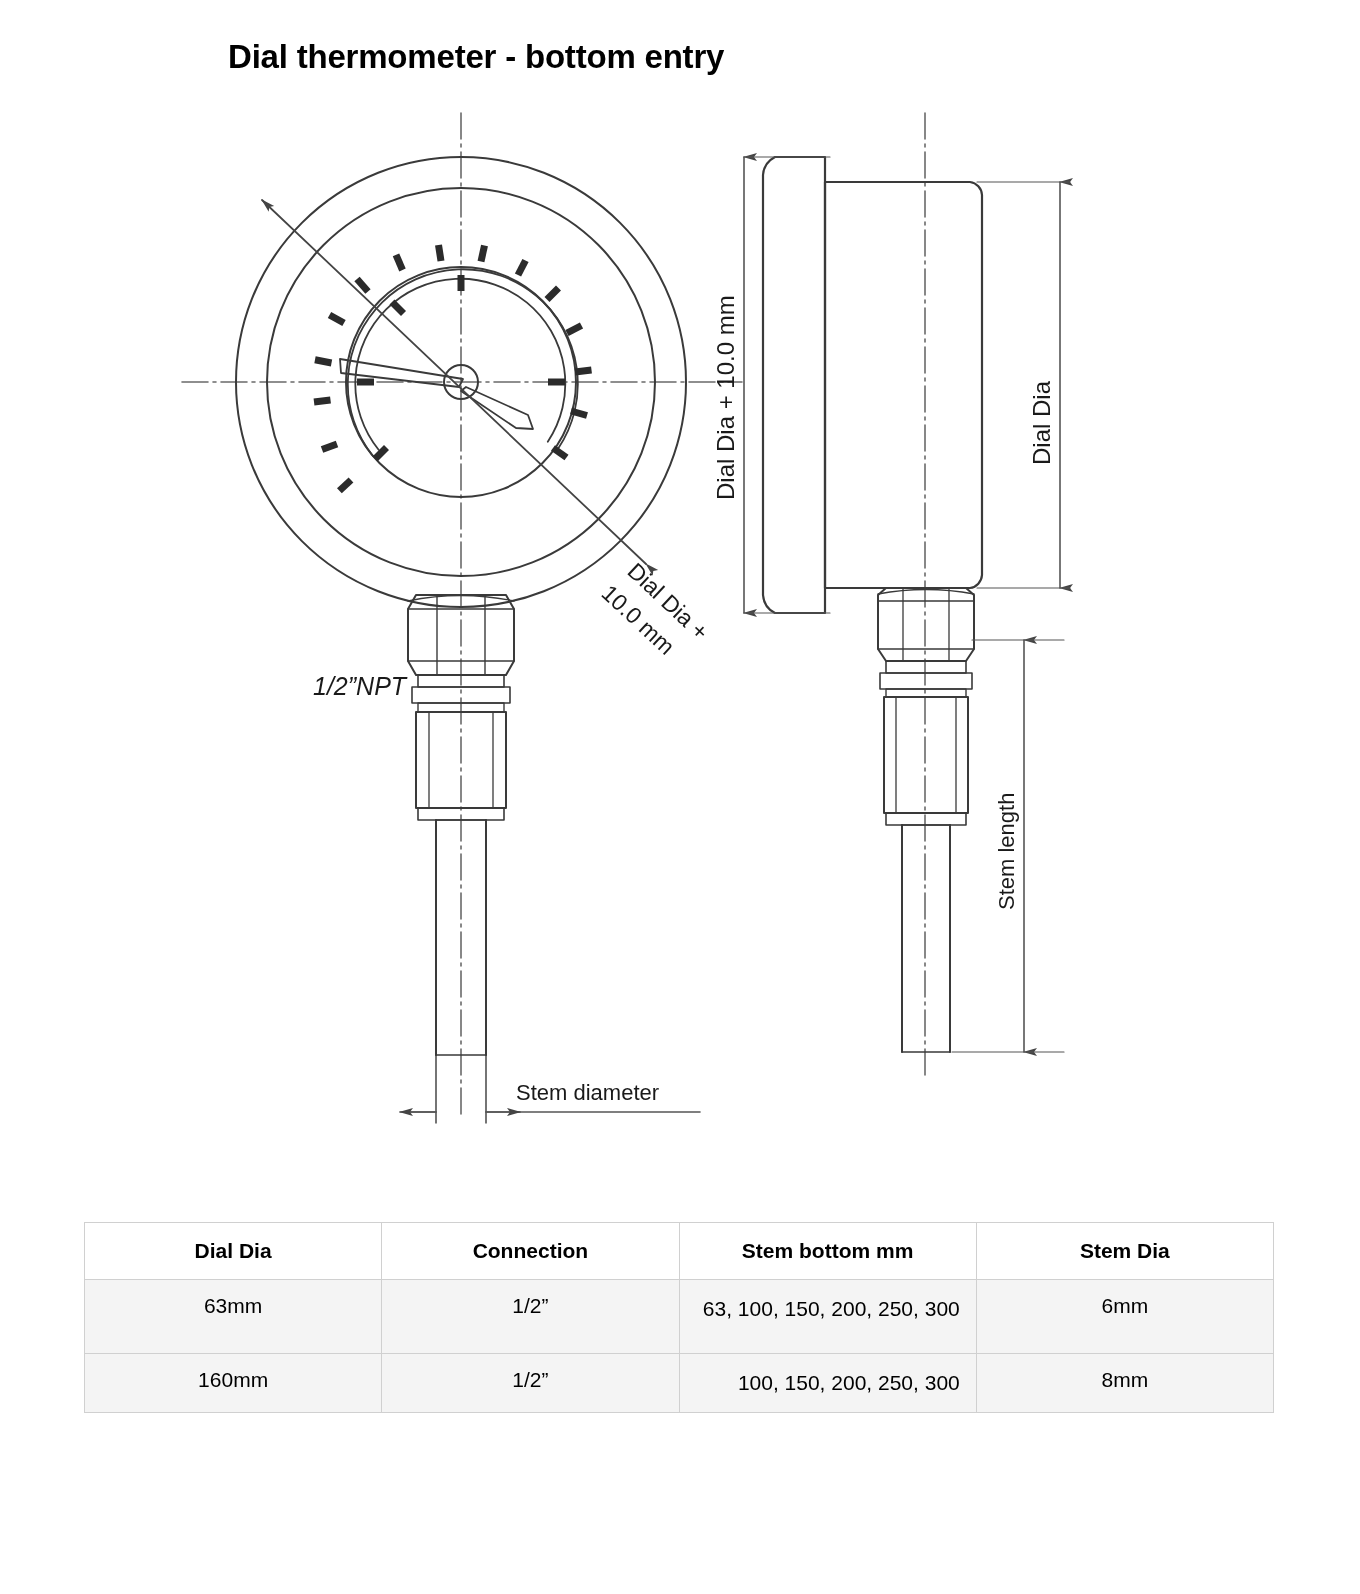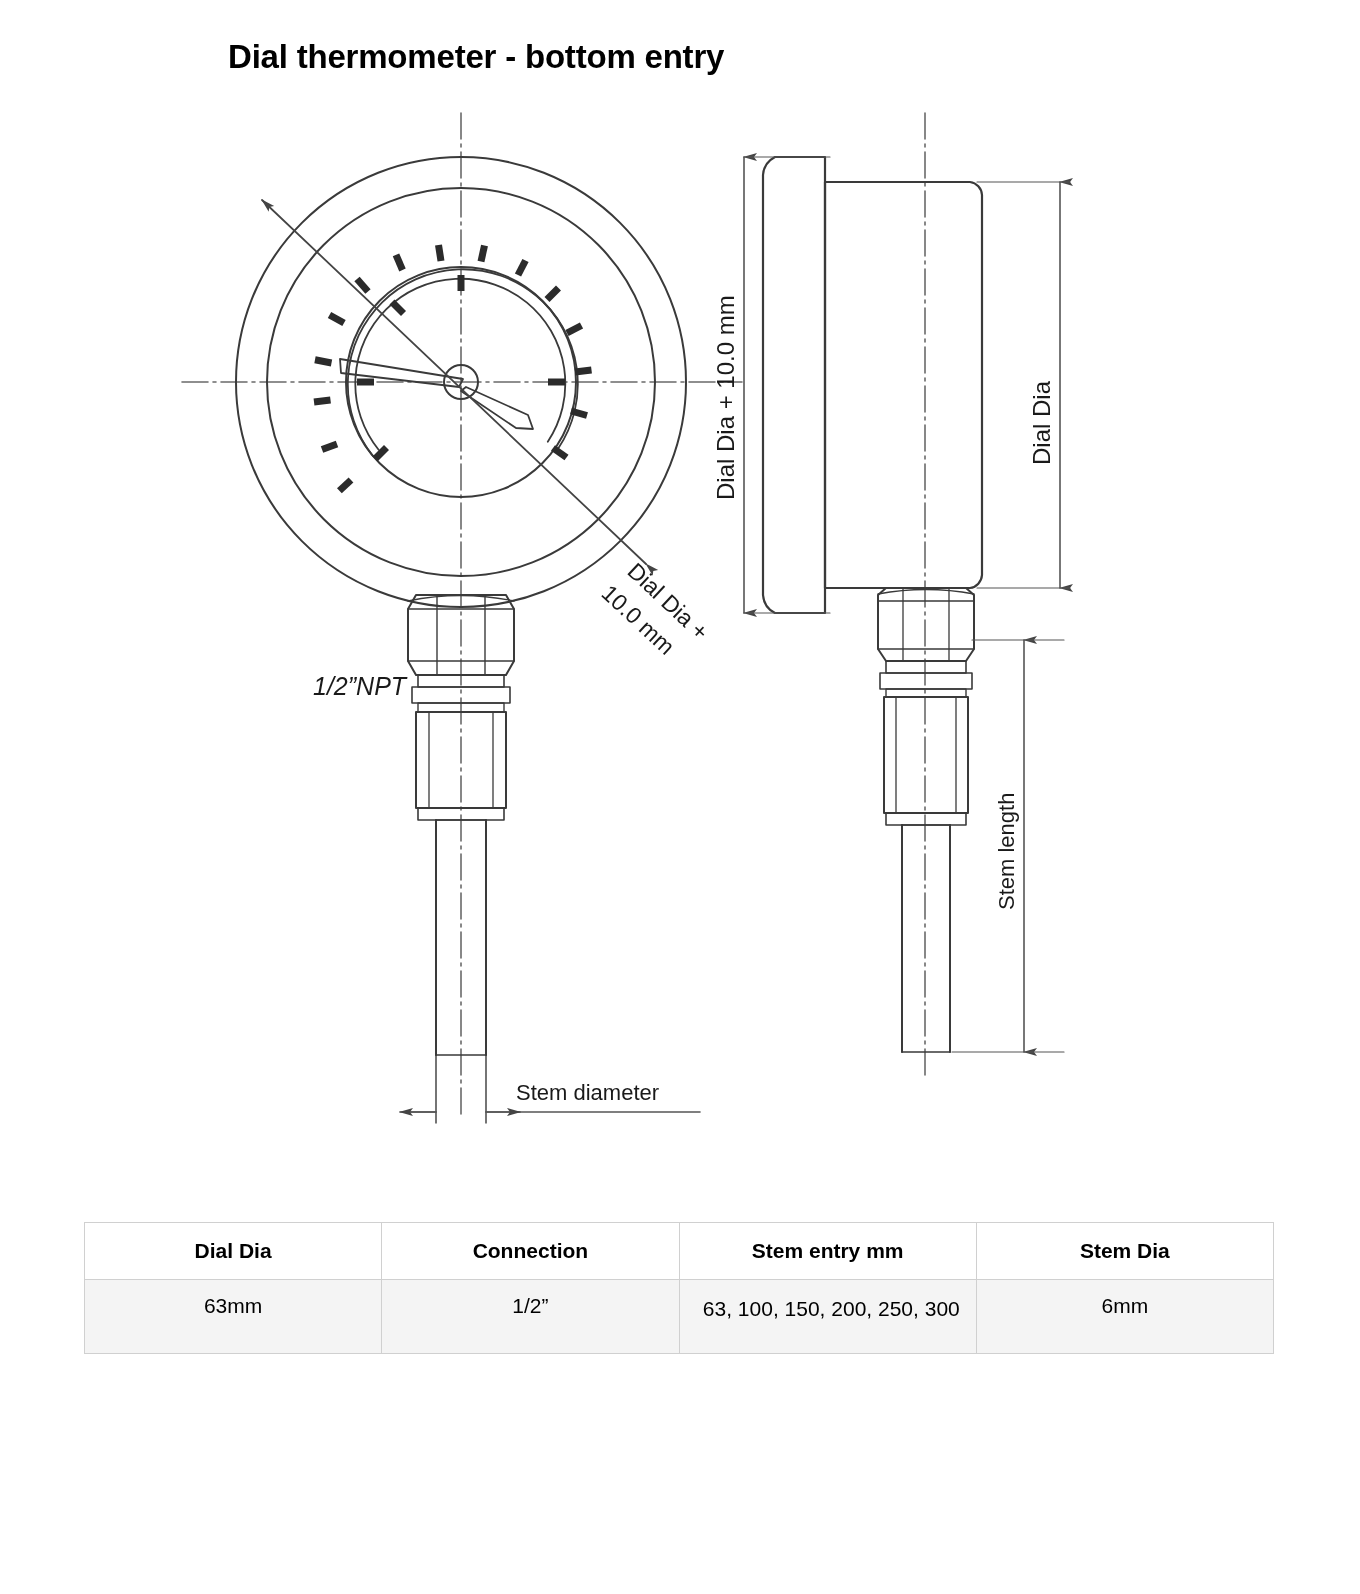--- a/index.html
+++ b/index.html
@@ -282,27 +282,33 @@
     <colgroup>
       <col class="c1">
         <col class="c2">
         <col class="c3">
         <col class="c4">
     </colgroup>
     <thead>
       <tr>
         <th>Dial Dia</th>
         <th>Connection</th>
-        <th>Stem entry mm</th>
+        <th>Stem bottom mm</th>
         <th>Stem Dia</th>
       </tr>
     </thead>
     <tbody>
       <tr class="shade tbl-row-h">
         <td class="c-center">63mm</td>
         <td class="c-center">1/2”</td>
         <td class="c-left">63, 100, 150, 200, 250, 300</td>
         <td class="c-center">6mm</td>
       </tr>
+      <tr class="shade">
+        <td class="c-center">160mm</td>
+        <td class="c-center">1/2”</td>
+        <td class="c-left">100, 150, 200, 250, 300</td>
+        <td class="c-center">8mm</td>
+      </tr>
     </tbody>
   </table>
 
 </div>
 
 </body></html>

